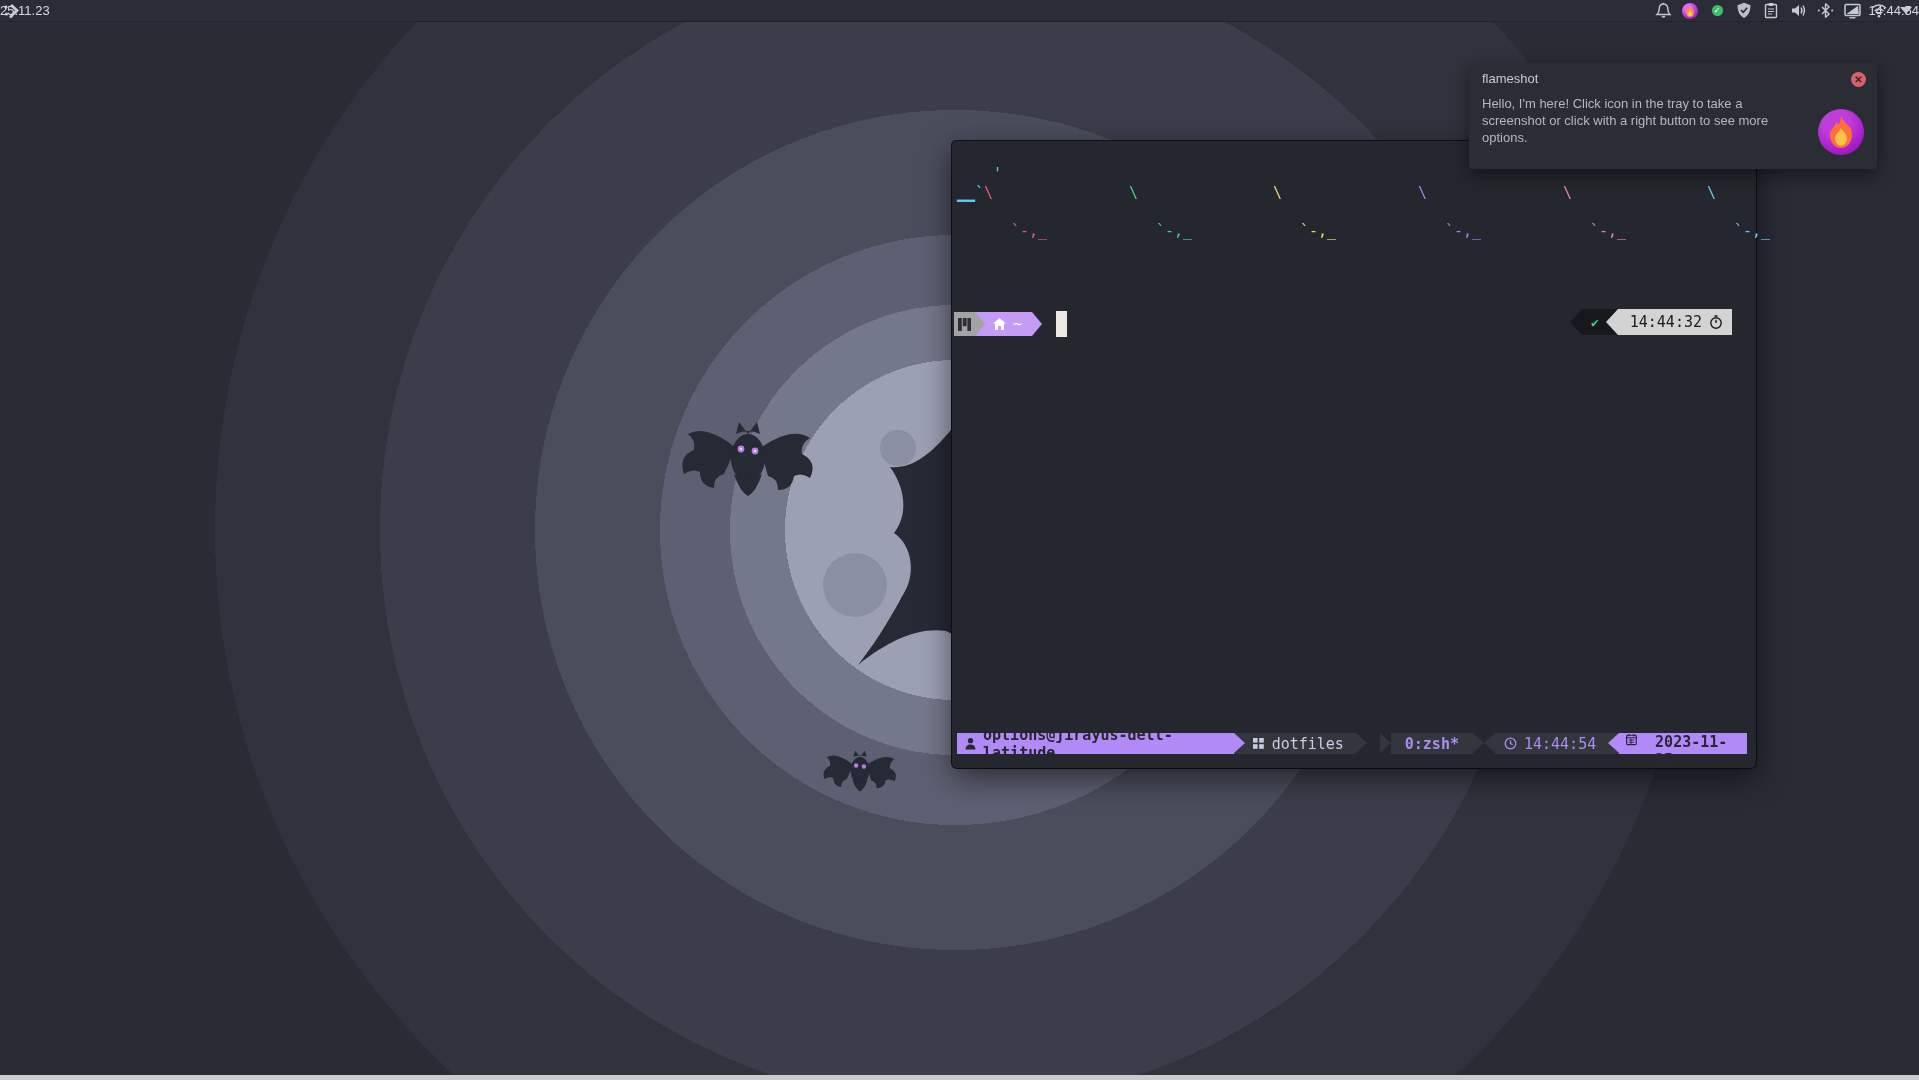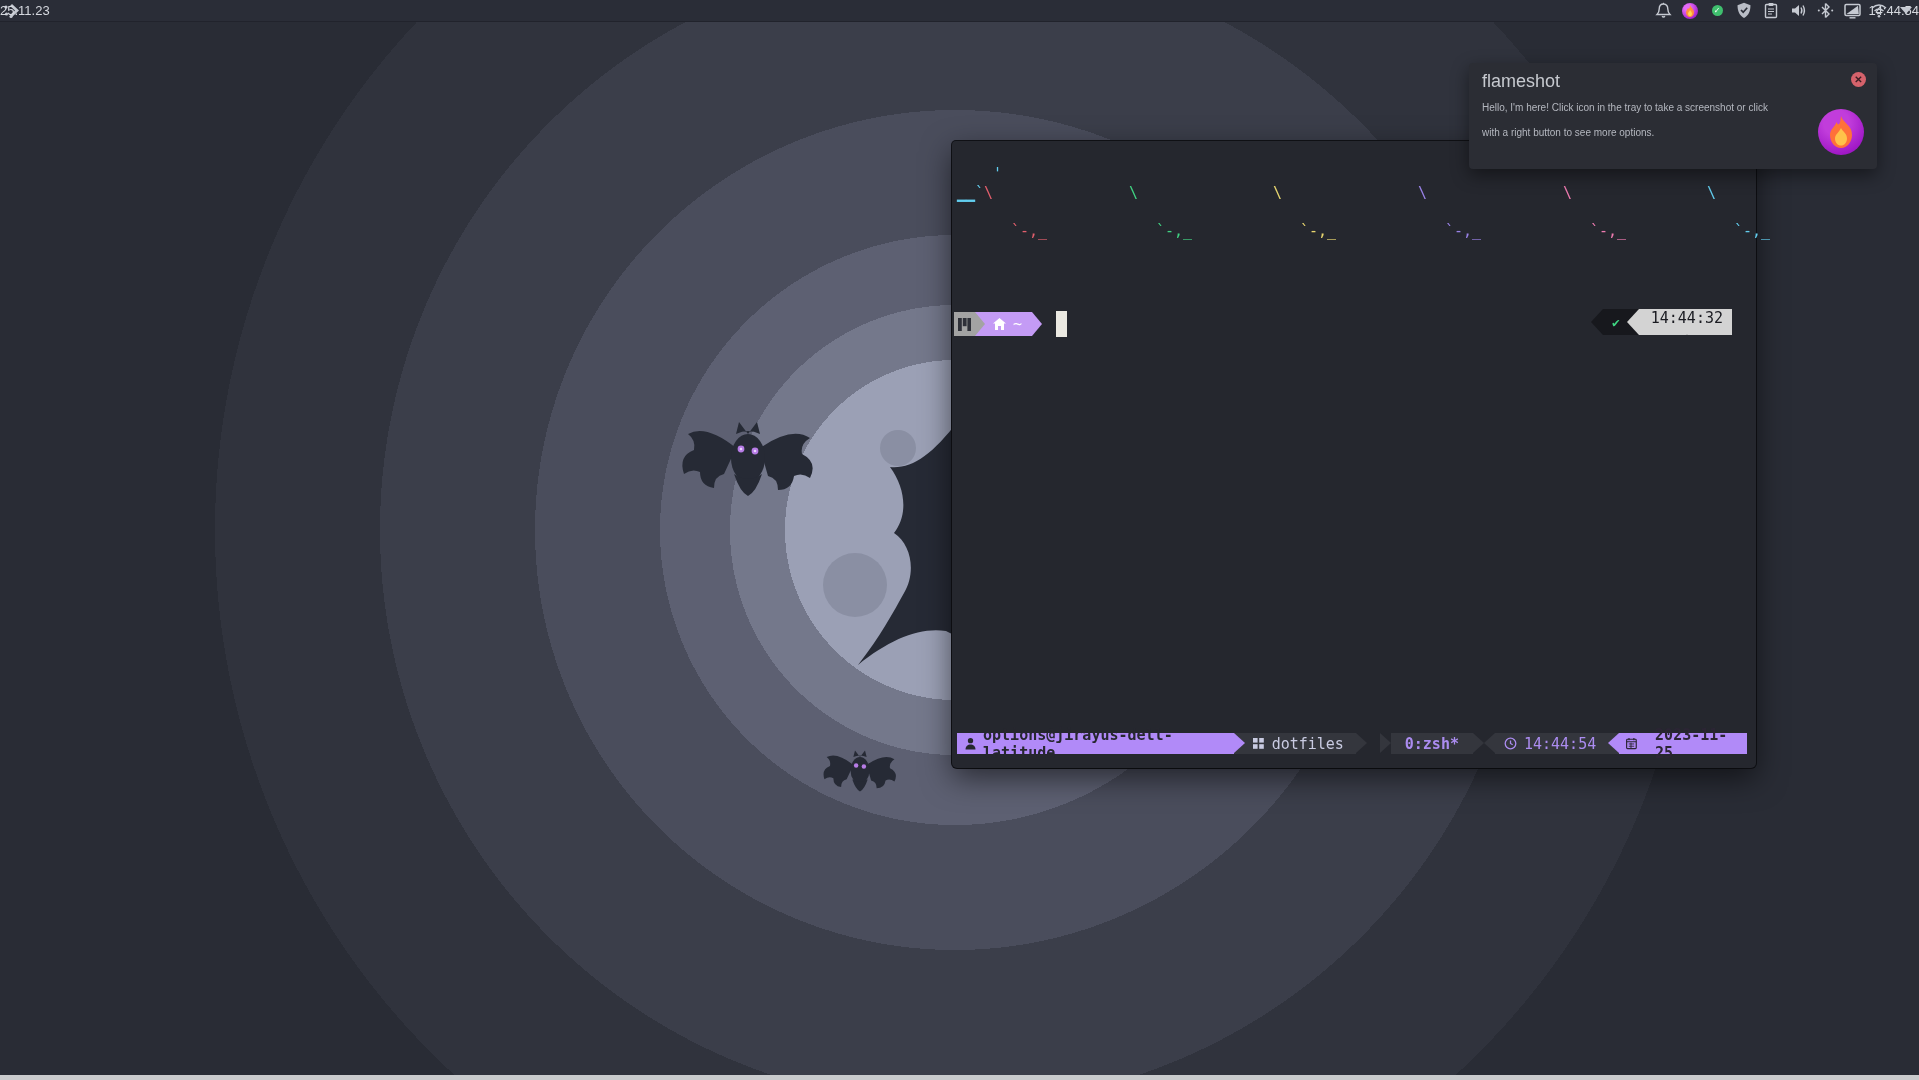--- a/index.html
+++ b/index.html
@@ -32,23 +32,23 @@
   .fs-circle{width:16px;height:16px;border-radius:50%;
     background:radial-gradient(circle at 35% 30%,#e36bf7 0 20%,#a31fca 75%);
     display:flex;align-items:center;justify-content:center;}
   .green-dot{width:11px;height:11px;border-radius:50%;background:#3fbf6e;
     display:flex;align-items:center;justify-content:center;color:#fff;font-size:8px;line-height:1;}
 
   
   #notification{position:absolute;left:1469px;top:63px;width:408px;height:106px;
     background:var(--noti_bg);border-radius:4px;box-shadow:0 6px 18px rgba(0,0,0,.45);
     z-index:60;}
-  #noti-title{position:absolute;left:13px;top:8px;font-size:18px;color:var(--noti_title);}
-  #noti-body{position:absolute;left:13px;top:32px;width:288px;font-size:10px;
-    line-height:25px;color:var(--noti_body);}
+  #noti-title{position:absolute;left:13px;top:8px;font-size:13px;color:var(--noti_title);}
+  #noti-body{position:absolute;left:13px;top:32px;width:288px;font-size:13px;
+    line-height:17px;color:var(--noti_body);}
   #noti-close{position:absolute;right:11px;top:9px;width:15px;height:15px;border-radius:50%;
     background:var(--close_red);color:#3a1d22;font-size:10px;font-weight:bold;
     display:flex;align-items:center;justify-content:center;cursor:pointer;}
   #noti-icon{position:absolute;right:13px;top:46px;width:46px;height:46px;border-radius:50%;
     background:radial-gradient(circle at 40% 30%,#c13ddb 0 30%,#9c14c4 80%);
     display:flex;align-items:center;justify-content:center;}
 
   
   #window{position:absolute;left:952px;top:141px;width:804px;height:627px;
     background:var(--term_bg);border-radius:4px 4px 5px 5px;
@@ -75,35 +75,35 @@
   .tri-r{width:0;height:0;border-top:12px solid transparent;border-bottom:12px solid transparent;}
   #seg-distro{background:var(--prompt_gray);padding:0 4px;}
   #seg-path{background:var(--prompt_purple);padding:0 10px 0 14px;color:#ffffff;gap:7px;
     margin-left:-1px;}
   #cursor{position:absolute;left:104px;top:-2px;width:11px;height:26px;background:var(--cursor);}
   #rprompt{position:absolute;right:24px;top:144px;height:26px;display:flex;align-items:stretch;
     font-size:15px;}
   .tri-l26{width:0;height:0;border-top:13px solid transparent;border-bottom:13px solid transparent;}
   #rp-check{background:var(--rp_dark);display:flex;align-items:center;padding:0 9px;color:var(--check_green);font-size:13px;}
   #rp-time{background:var(--rp_light);display:flex;align-items:center;gap:7px;
-    padding:0 9px 0 12px;color:#191a20;flex-direction:column;}
+    padding:0 9px 0 12px;color:#191a20;}
 
   
   #statusbar{position:absolute;left:5px;right:9px;bottom:14px;height:21px;
     display:flex;align-items:stretch;font-size:15px;}
   .sb-tri-r{width:0;height:0;border-top:10.5px solid transparent;border-bottom:10.5px solid transparent;}
   .sb-tri-l{width:0;height:0;border-top:10.5px solid transparent;border-bottom:10.5px solid transparent;}
   #sb-user{background:var(--accent_purple);color:#26272f;font-weight:bold;
     display:flex;align-items:center;gap:7px;padding:0 10px 0 8px;}
   .sb-dark{background:var(--seg_dark);display:flex;}
   #sb-session{color:var(--seg_dark_text);gap:8px;padding:0 12px 0 8px;}
   #sb-window{color:var(--purple_text);font-weight:bold;padding:0 14px;}
   #sb-time{color:var(--purple_text);gap:7px;padding:0 12px 0 9px;}
   #sb-date{background:var(--accent_purple);color:#2b2534;font-weight:bold;
-    display:flex;align-items:center;gap:18px;padding:0 10px 0 7px;}
+    display:flex;align-items:flex-start;gap:18px;padding:0 10px 0 7px;}
   .sb-gap{width:14px;}
   .spacer{flex:1;}
   .tri-wrap{display:flex;}
 
   
   #bottom-strip{position:absolute;left:0;bottom:0;width:1919px;height:5px;
     background:#c9cbcd;z-index:40;}
 </style>
 </head>
 <body>

